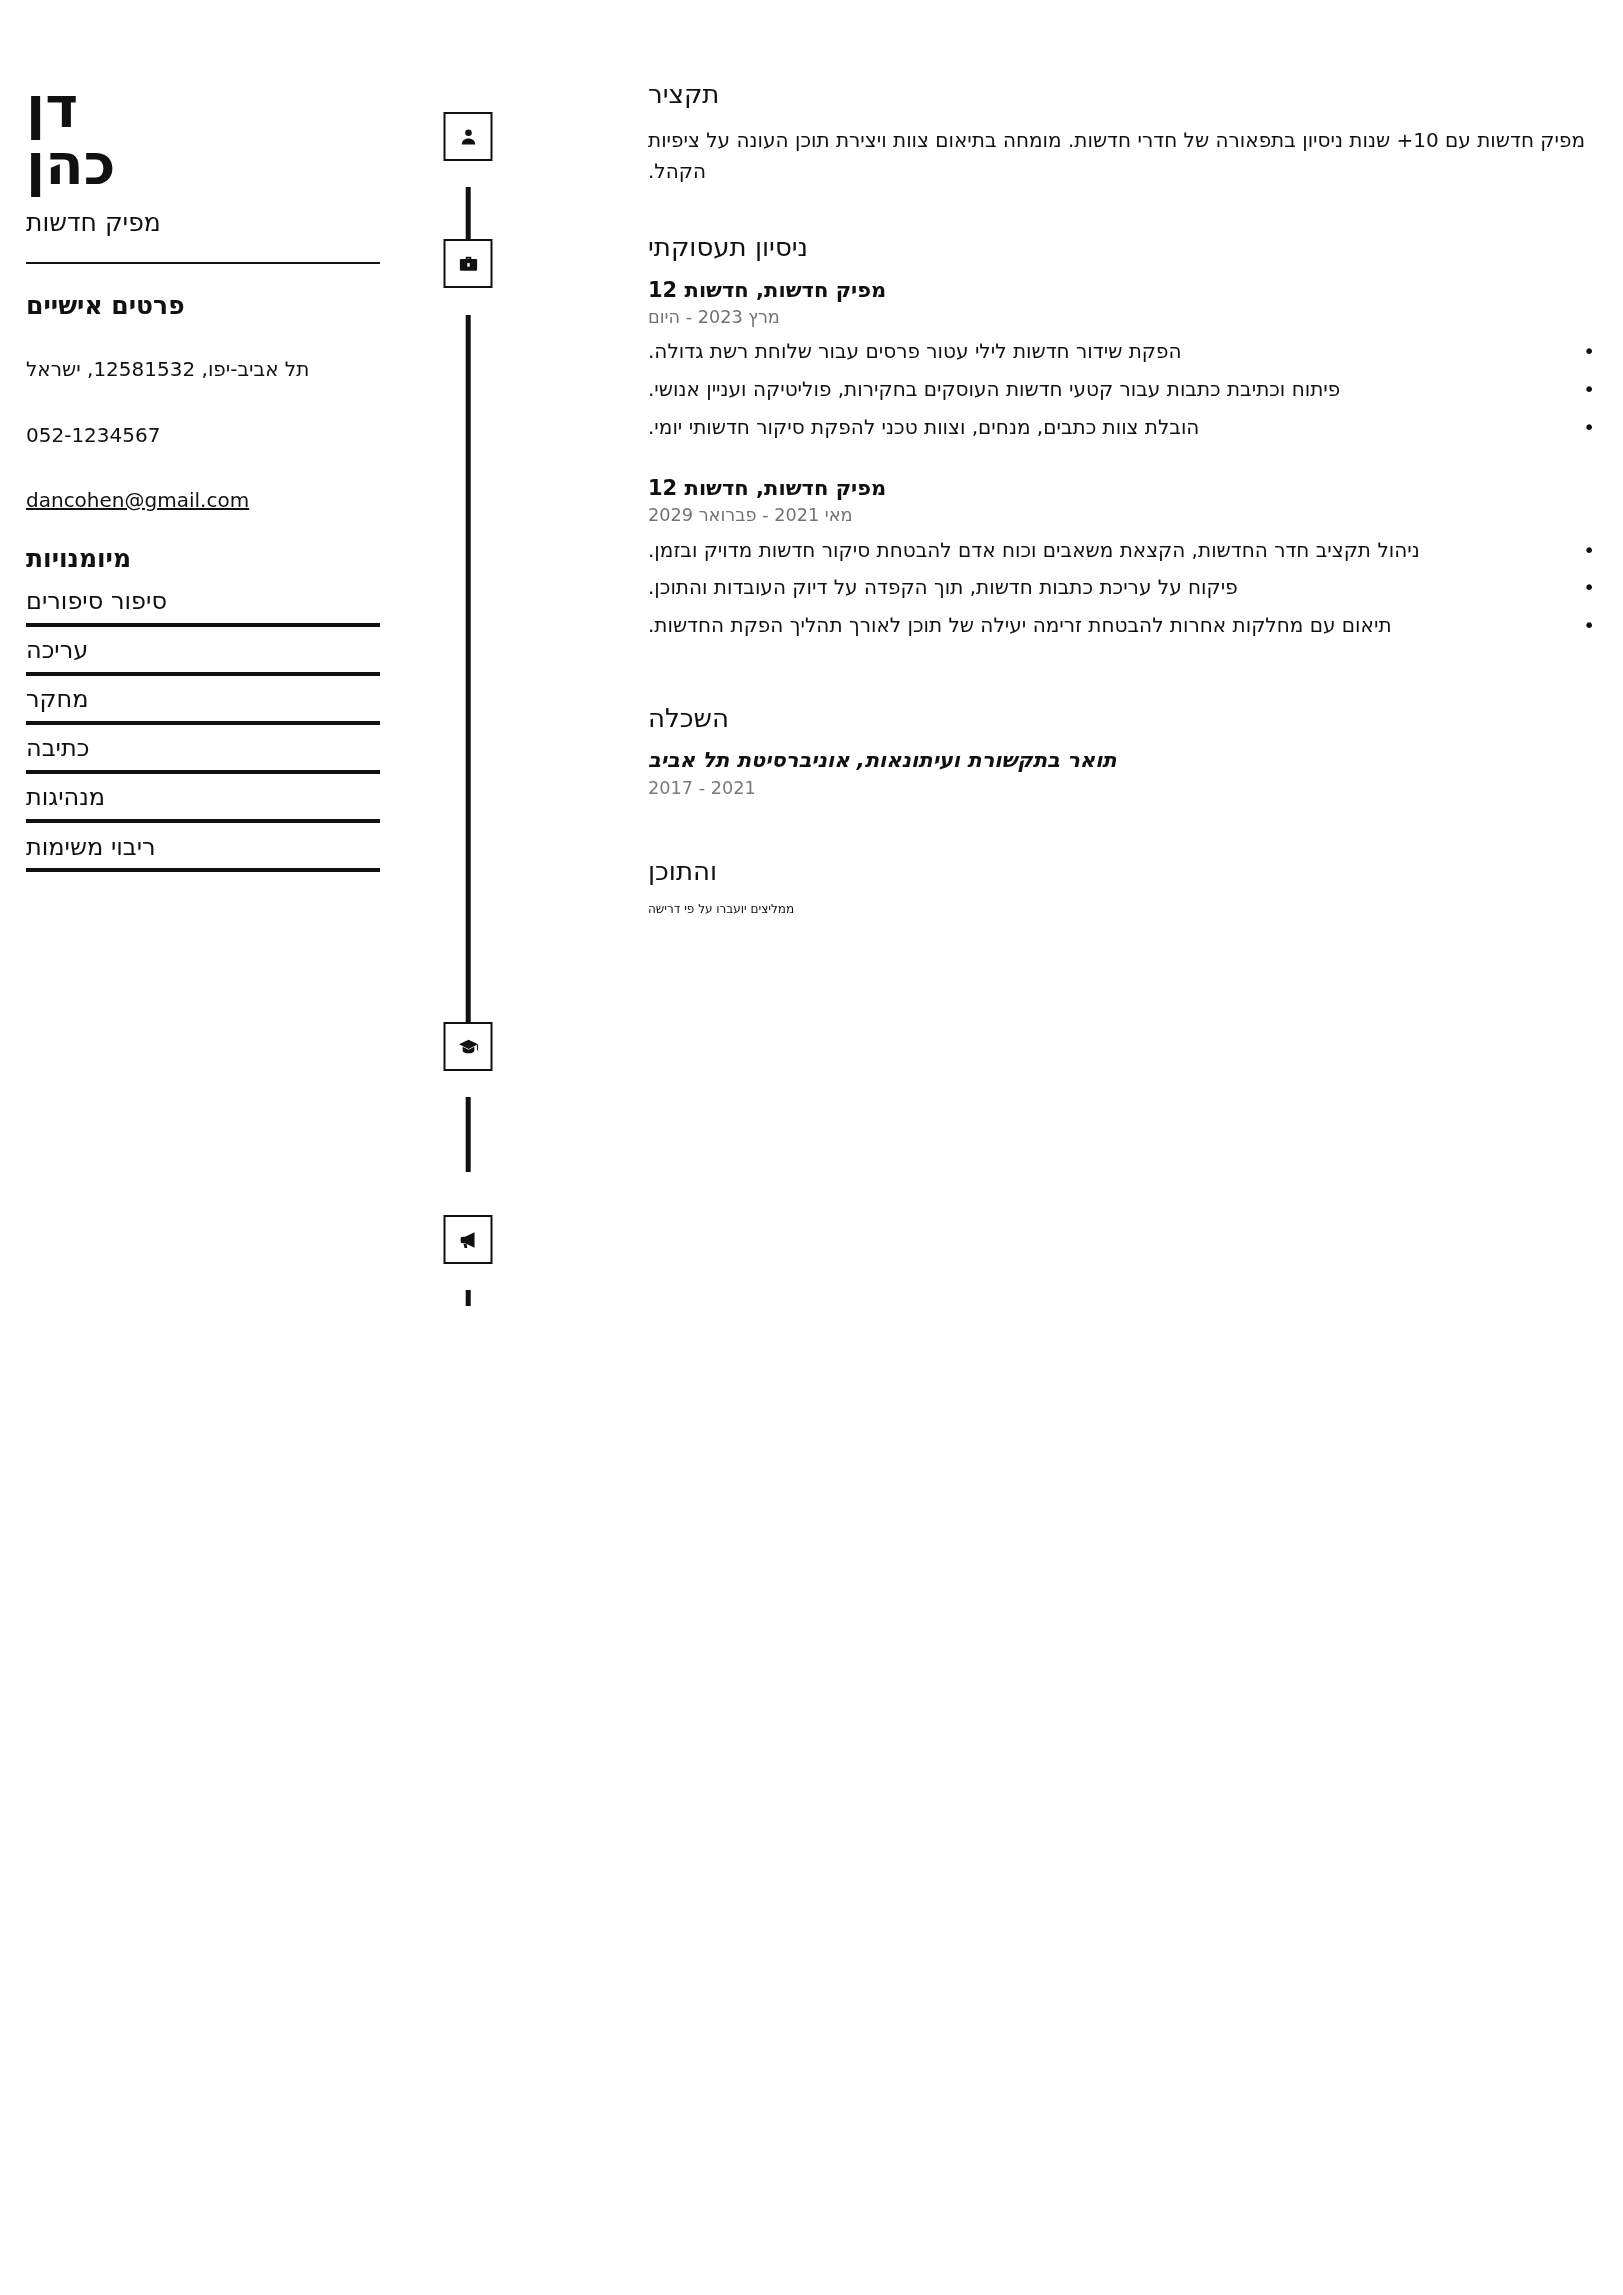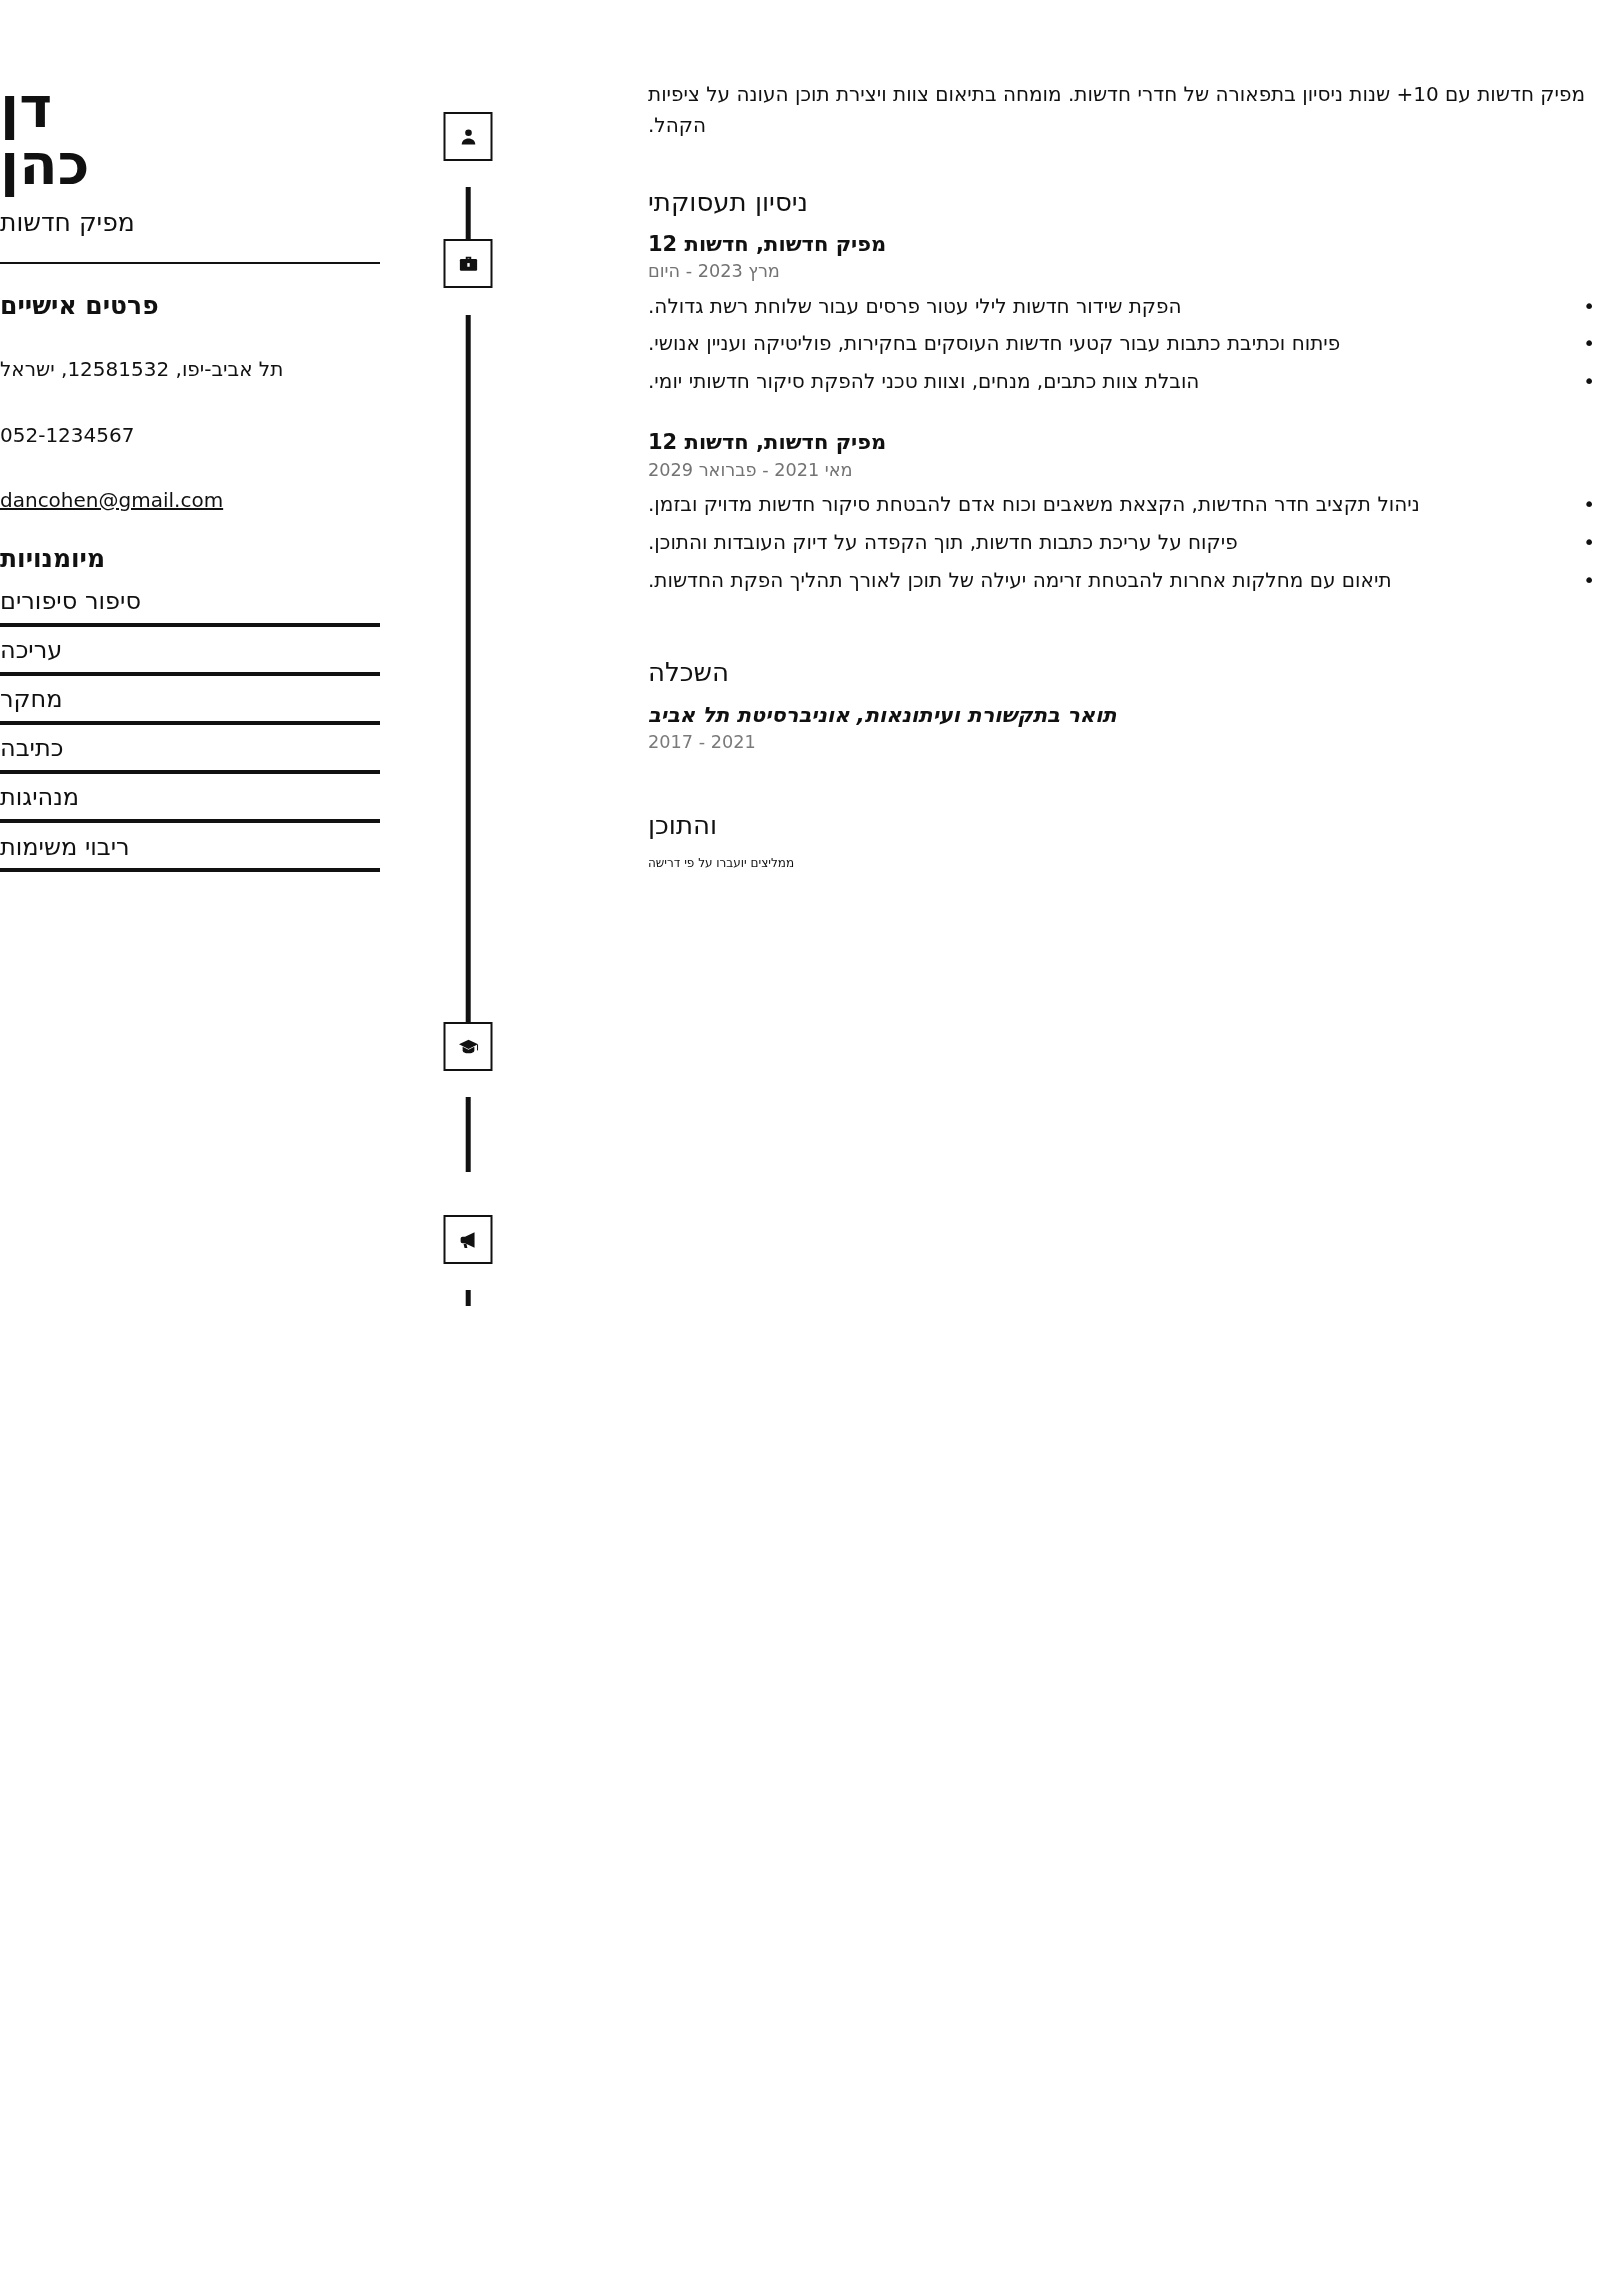--- a/index.html
+++ b/index.html
@@ -27,20 +27,21 @@
     flex-direction: row;
     direction: rtl;
     padding-top: 79px;
     box-sizing: border-box;
   }
 
   
   .col-right {
     width: 419px;
     padding-right: 39px;
+    padding-left: 26px;
     box-sizing: border-box;
   }
   .name-block {
     text-align: left;
     direction: rtl;
   }
   .name-first, .name-last {
     font-size: 56px;
     font-weight: 700;
     line-height: 1.02;
@@ -209,20 +210,21 @@
 </style>
 </head>
 <body>
 
 <div class="page">
   <div class="resume">
 
     <div class="col-main">
 
       <div class="main-section">
+        <h2 class="main-section-title">תקציר</h2>
         <p class="summary-text">מפיק חדשות עם 10+ שנות ניסיון בתפאורה של חדרי חדשות. מומחה בתיאום צוות ויצירת תוכן העונה על ציפיות הקהל.</p>
       </div>
 
       <div class="spacer-md"></div>
 
       <div class="main-section">
         <h2 class="main-section-title">ניסיון תעסוקתי</h2>
 
         <div class="job">
           <p class="job-heading">מפיק חדשות, חדשות 12</p>

